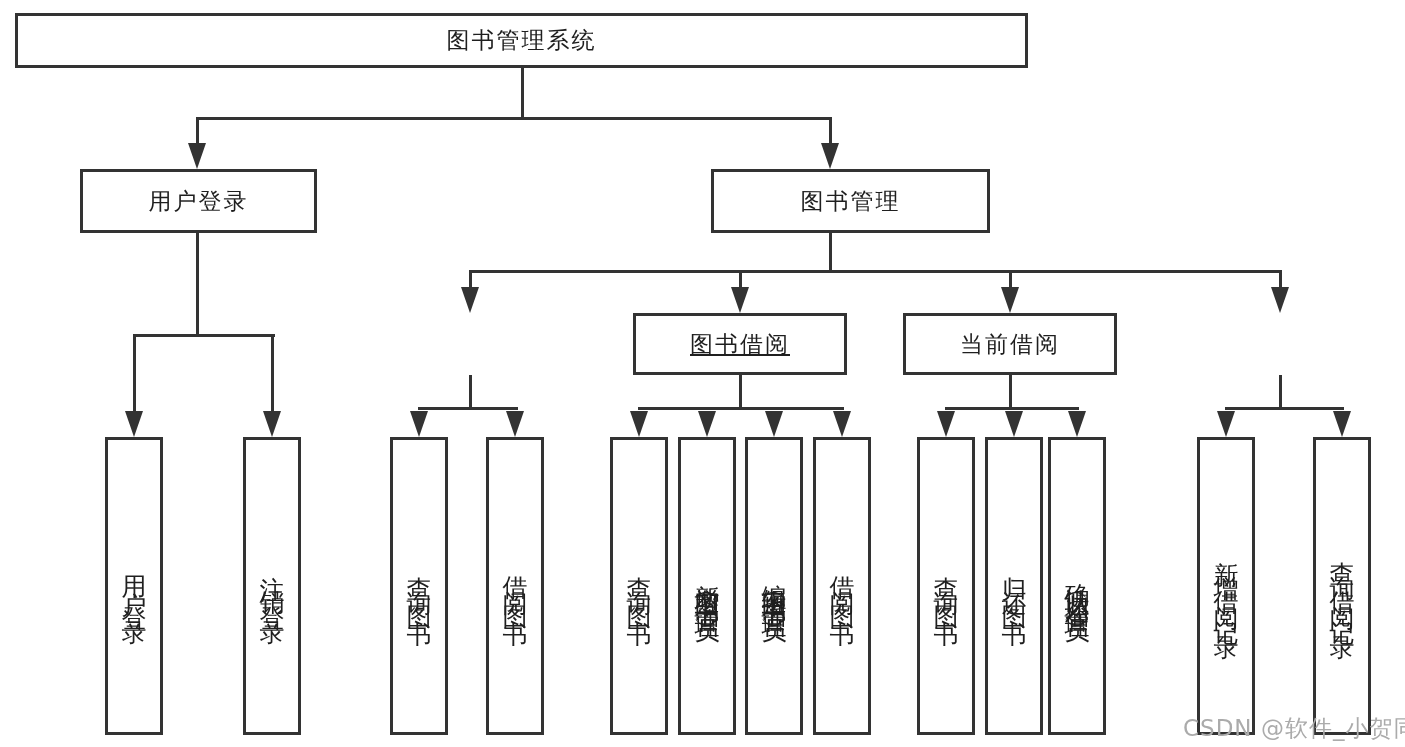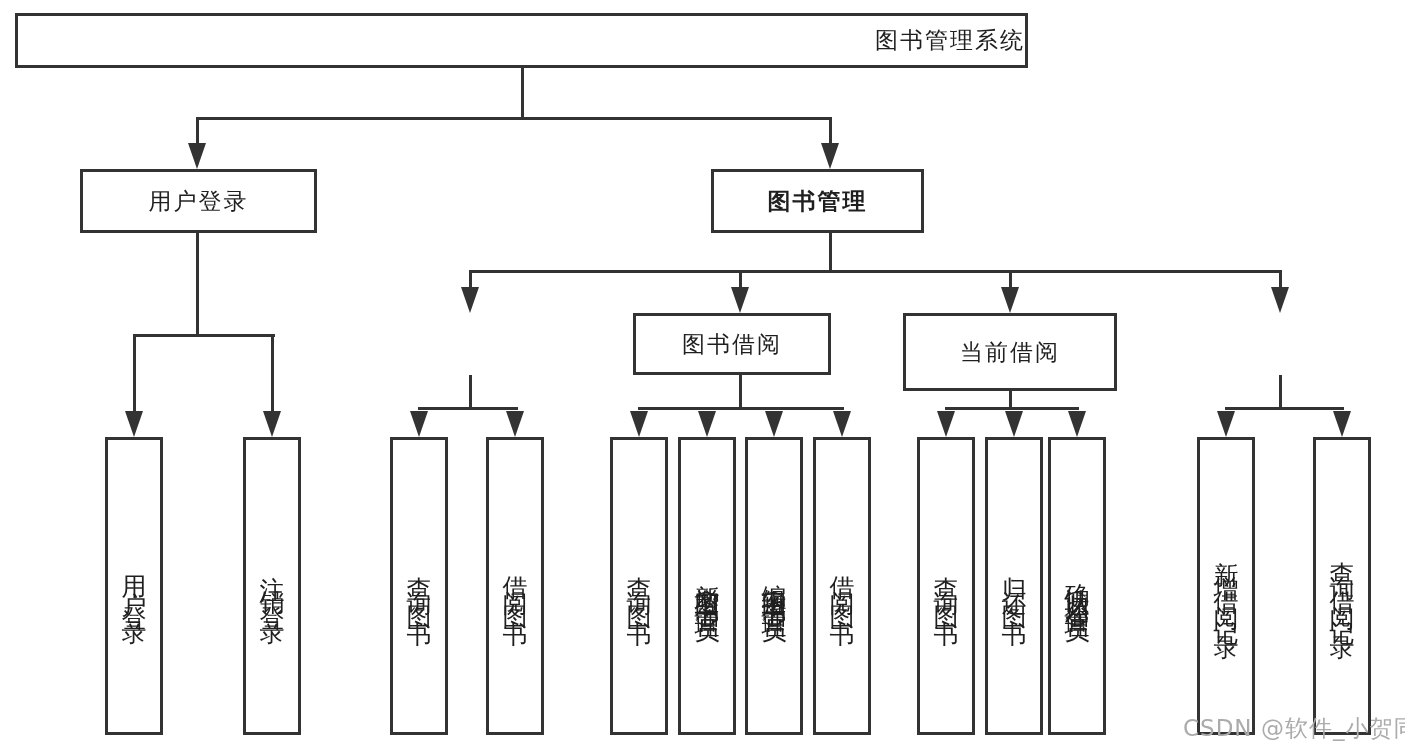--- a/index.html
+++ b/index.html
@@ -72,35 +72,35 @@
     color: var(--watermark);
     z-index: 3;
     white-space: nowrap;
   }
 </style>
 </head>
 <body>
 
 <div class="canvas">
 
-  <div class="hbox" style="left:15px; top:13px; width:1013px; height:55px;justify-content:flex-end;">
+  <div class="hbox" style="left:15px; top:13px; width:1013px; height:55px;">
     <span>图书管理系统</span>
   </div>
 
   <div class="line vl" style="left:521px; top:68px; height:51px;"></div>
   <div class="line hl" style="left:196px; top:117px; width:636px;"></div>
   <div class="line vl" style="left:196px; top:117px; height:32px;"></div>
   <div class="arr" style="left:188px; top:143px;"></div>
   <div class="line vl" style="left:829px; top:117px; height:32px;"></div>
   <div class="arr" style="left:821px; top:143px;"></div>
 
   <div class="hbox" style="left:80px; top:169px; width:237px; height:64px;">
     <span>用户登录</span>
   </div>
-  <div class="hbox" style="left:711px; top:169px; width:213px; height:64px;font-weight:bold;">
+  <div class="hbox" style="left:711px; top:169px; width:279px; height:64px;">
     <span>图书管理</span>
   </div>
 
   <div class="line vl" style="left:196px; top:233px; height:104px;"></div>
   <div class="line hl" style="left:133px; top:334px; width:142px;"></div>
   <div class="line vl" style="left:133px; top:334px; height:81px;"></div>
   <div class="arr" style="left:125px; top:411px;"></div>
   <div class="line vl" style="left:271px; top:334px; height:81px;"></div>
   <div class="arr" style="left:263px; top:411px;"></div>
 
@@ -108,24 +108,24 @@
   <div class="line hl" style="left:469px; top:270px; width:813px;"></div>
   <div class="line vl" style="left:469px; top:270px; height:20px;"></div>
   <div class="arr" style="left:461px; top:287px;"></div>
   <div class="line vl" style="left:739px; top:270px; height:20px;"></div>
   <div class="arr" style="left:731px; top:287px;"></div>
   <div class="line vl" style="left:1009px; top:270px; height:20px;"></div>
   <div class="arr" style="left:1001px; top:287px;"></div>
   <div class="line vl" style="left:1279px; top:270px; height:20px;"></div>
   <div class="arr" style="left:1271px; top:287px;"></div>
 
-  <div class="hbox" style="left:633px; top:313px; width:198px; height:62px;">
+  <div class="hbox" style="left:633px; top:313px; width:214px; height:62px;text-decoration:underline;">
     <span>图书借阅</span>
   </div>
-  <div class="hbox" style="left:903px; top:313px; width:214px; height:78px;">
+  <div class="hbox" style="left:903px; top:313px; width:214px; height:62px;">
     <span>当前借阅</span>
   </div>
 
   <div class="line vl" style="left:469px; top:375px; height:35px;"></div>
   <div class="line hl" style="left:418px; top:407px; width:100px;"></div>
   <div class="arr" style="left:410px; top:411px;"></div>
   <div class="arr" style="left:506px; top:411px;"></div>
 
   <div class="line vl" style="left:739px; top:375px; height:35px;"></div>
   <div class="line hl" style="left:638px; top:407px; width:206px;"></div>

